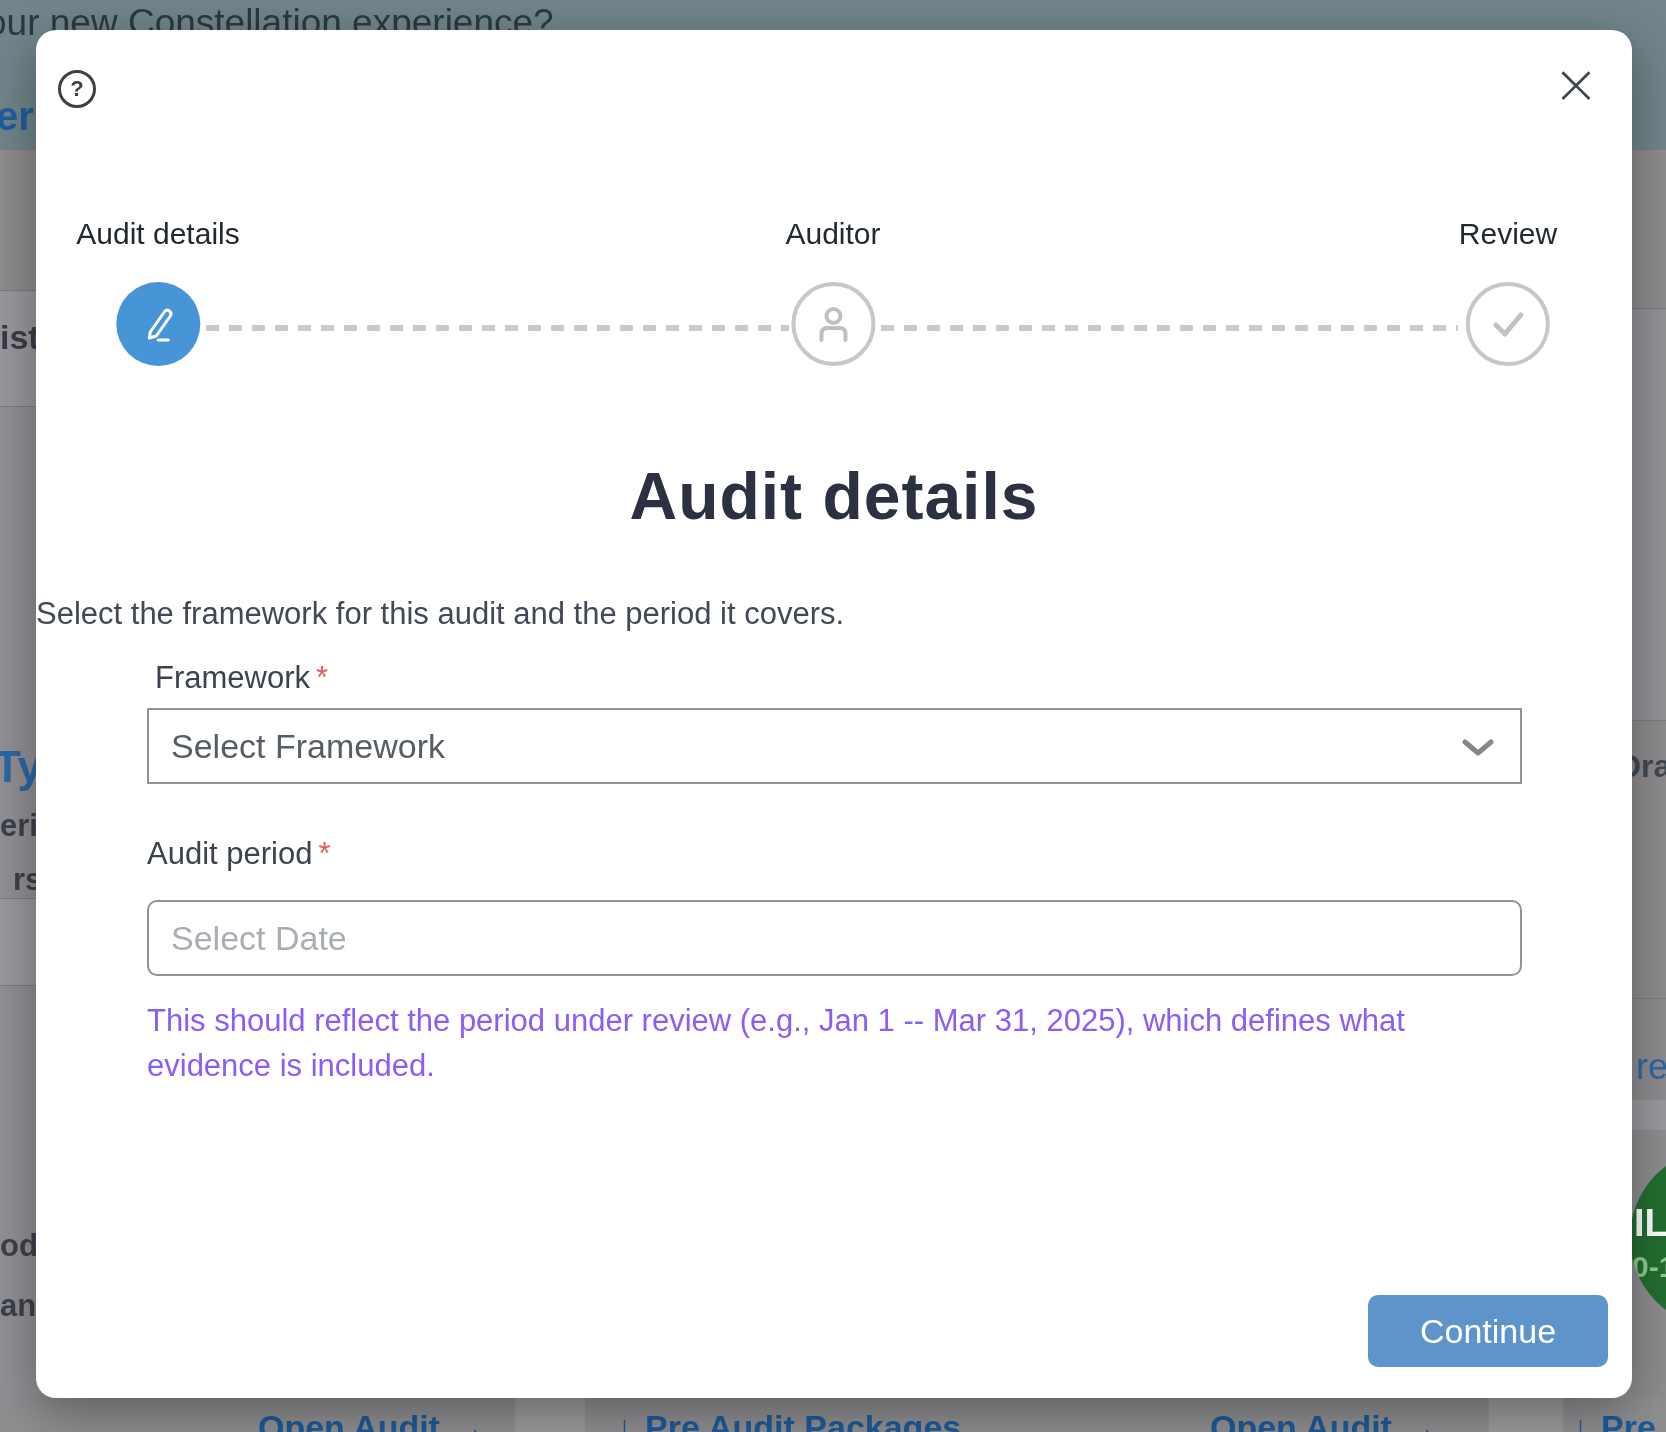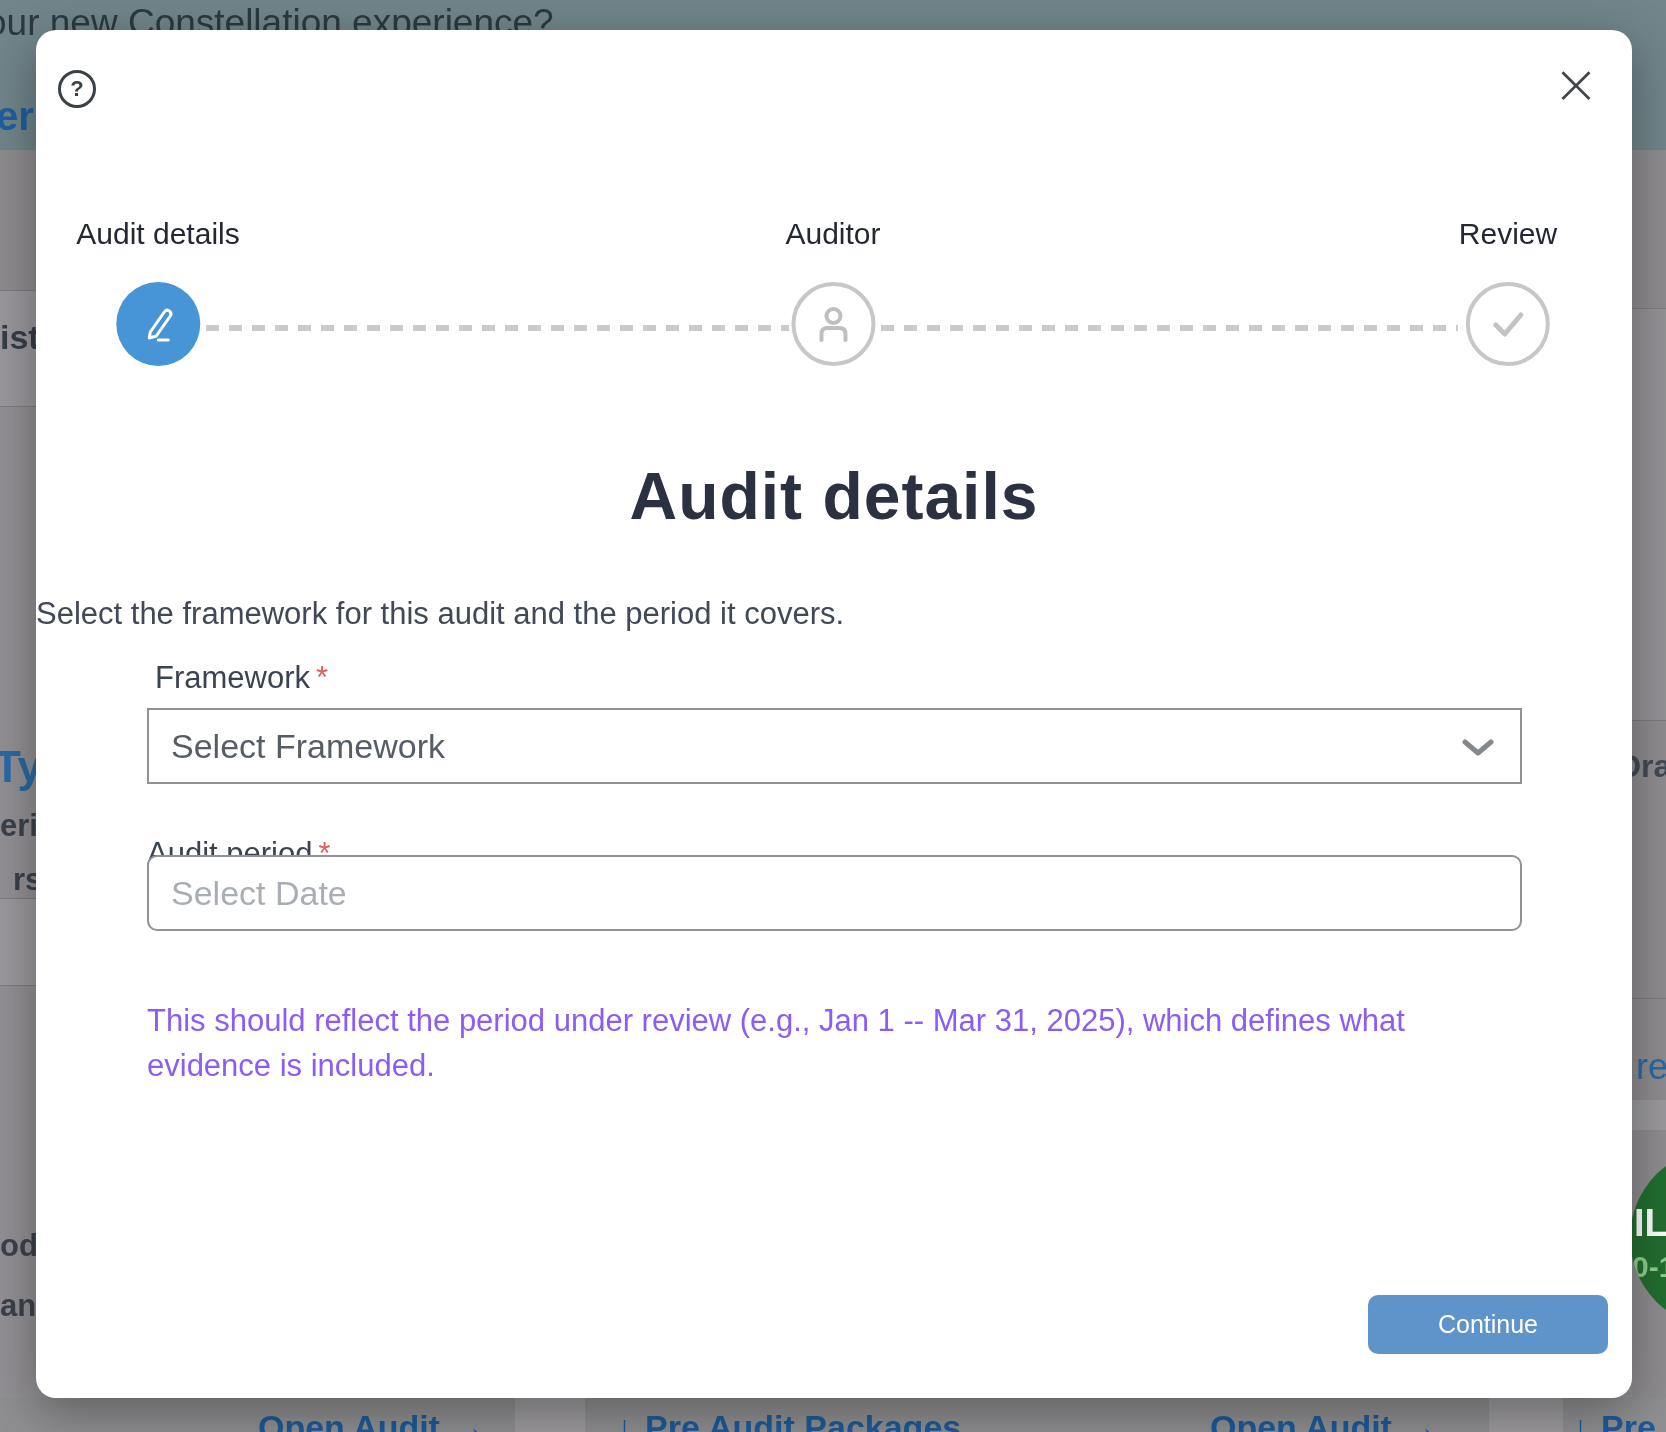--- a/index.html
+++ b/index.html
@@ -86,33 +86,33 @@
   .label-framework { left:119px; top:630px; }
   .label-period    { left:111px; top:806px; }
   .select-box {
     left:111px; top:678px; width:1375px; height:76px;
     border:2px solid #8f9297; border-radius:0; background:#fff; cursor:pointer;
     display:flex; align-items:center;
   }
   .select-value { padding-left:22px; font-size:34px; color:#565d67; }
   .select-chevron { position:absolute; right:26px; top:29px; }
   .date-input {
-    left:111px; top:825px; width:1375px; height:76px;
+    left:111px; top:870px; width:1375px; height:76px;
     border:2px solid #8f9297; border-radius:10px; background:#fff;
     font-family:"Liberation Sans", sans-serif;
     font-size:34px; color:#565d67; padding-left:22px; outline:none;
   }
   .date-input::placeholder { color:#a9adb4; opacity:1; }
   .help-text { left:111px; top:968px; width:1390px; font-size:31px; color:#8b5cf6; line-height:45px; }
 
   .continue-btn {
-    left:1332px; top:1265px; width:240px; height:59px;
+    left:1332px; top:1265px; width:240px; height:72px;
     background:#5e94c9; border:none; border-radius:10px;
     font-family:"Liberation Sans", sans-serif;
-    font-size:25px; color:#ffffff; cursor:pointer;
+    font-size:34px; color:#ffffff; cursor:pointer;
   }
 </style>
 </head>
 <body>
 
 <div class="abs bg-teal"></div>
 <div class="abs banner-text">our new Constellation experience?</div>
 <div class="abs frag frag-er">er</div>
 
 <div class="abs col-left">

